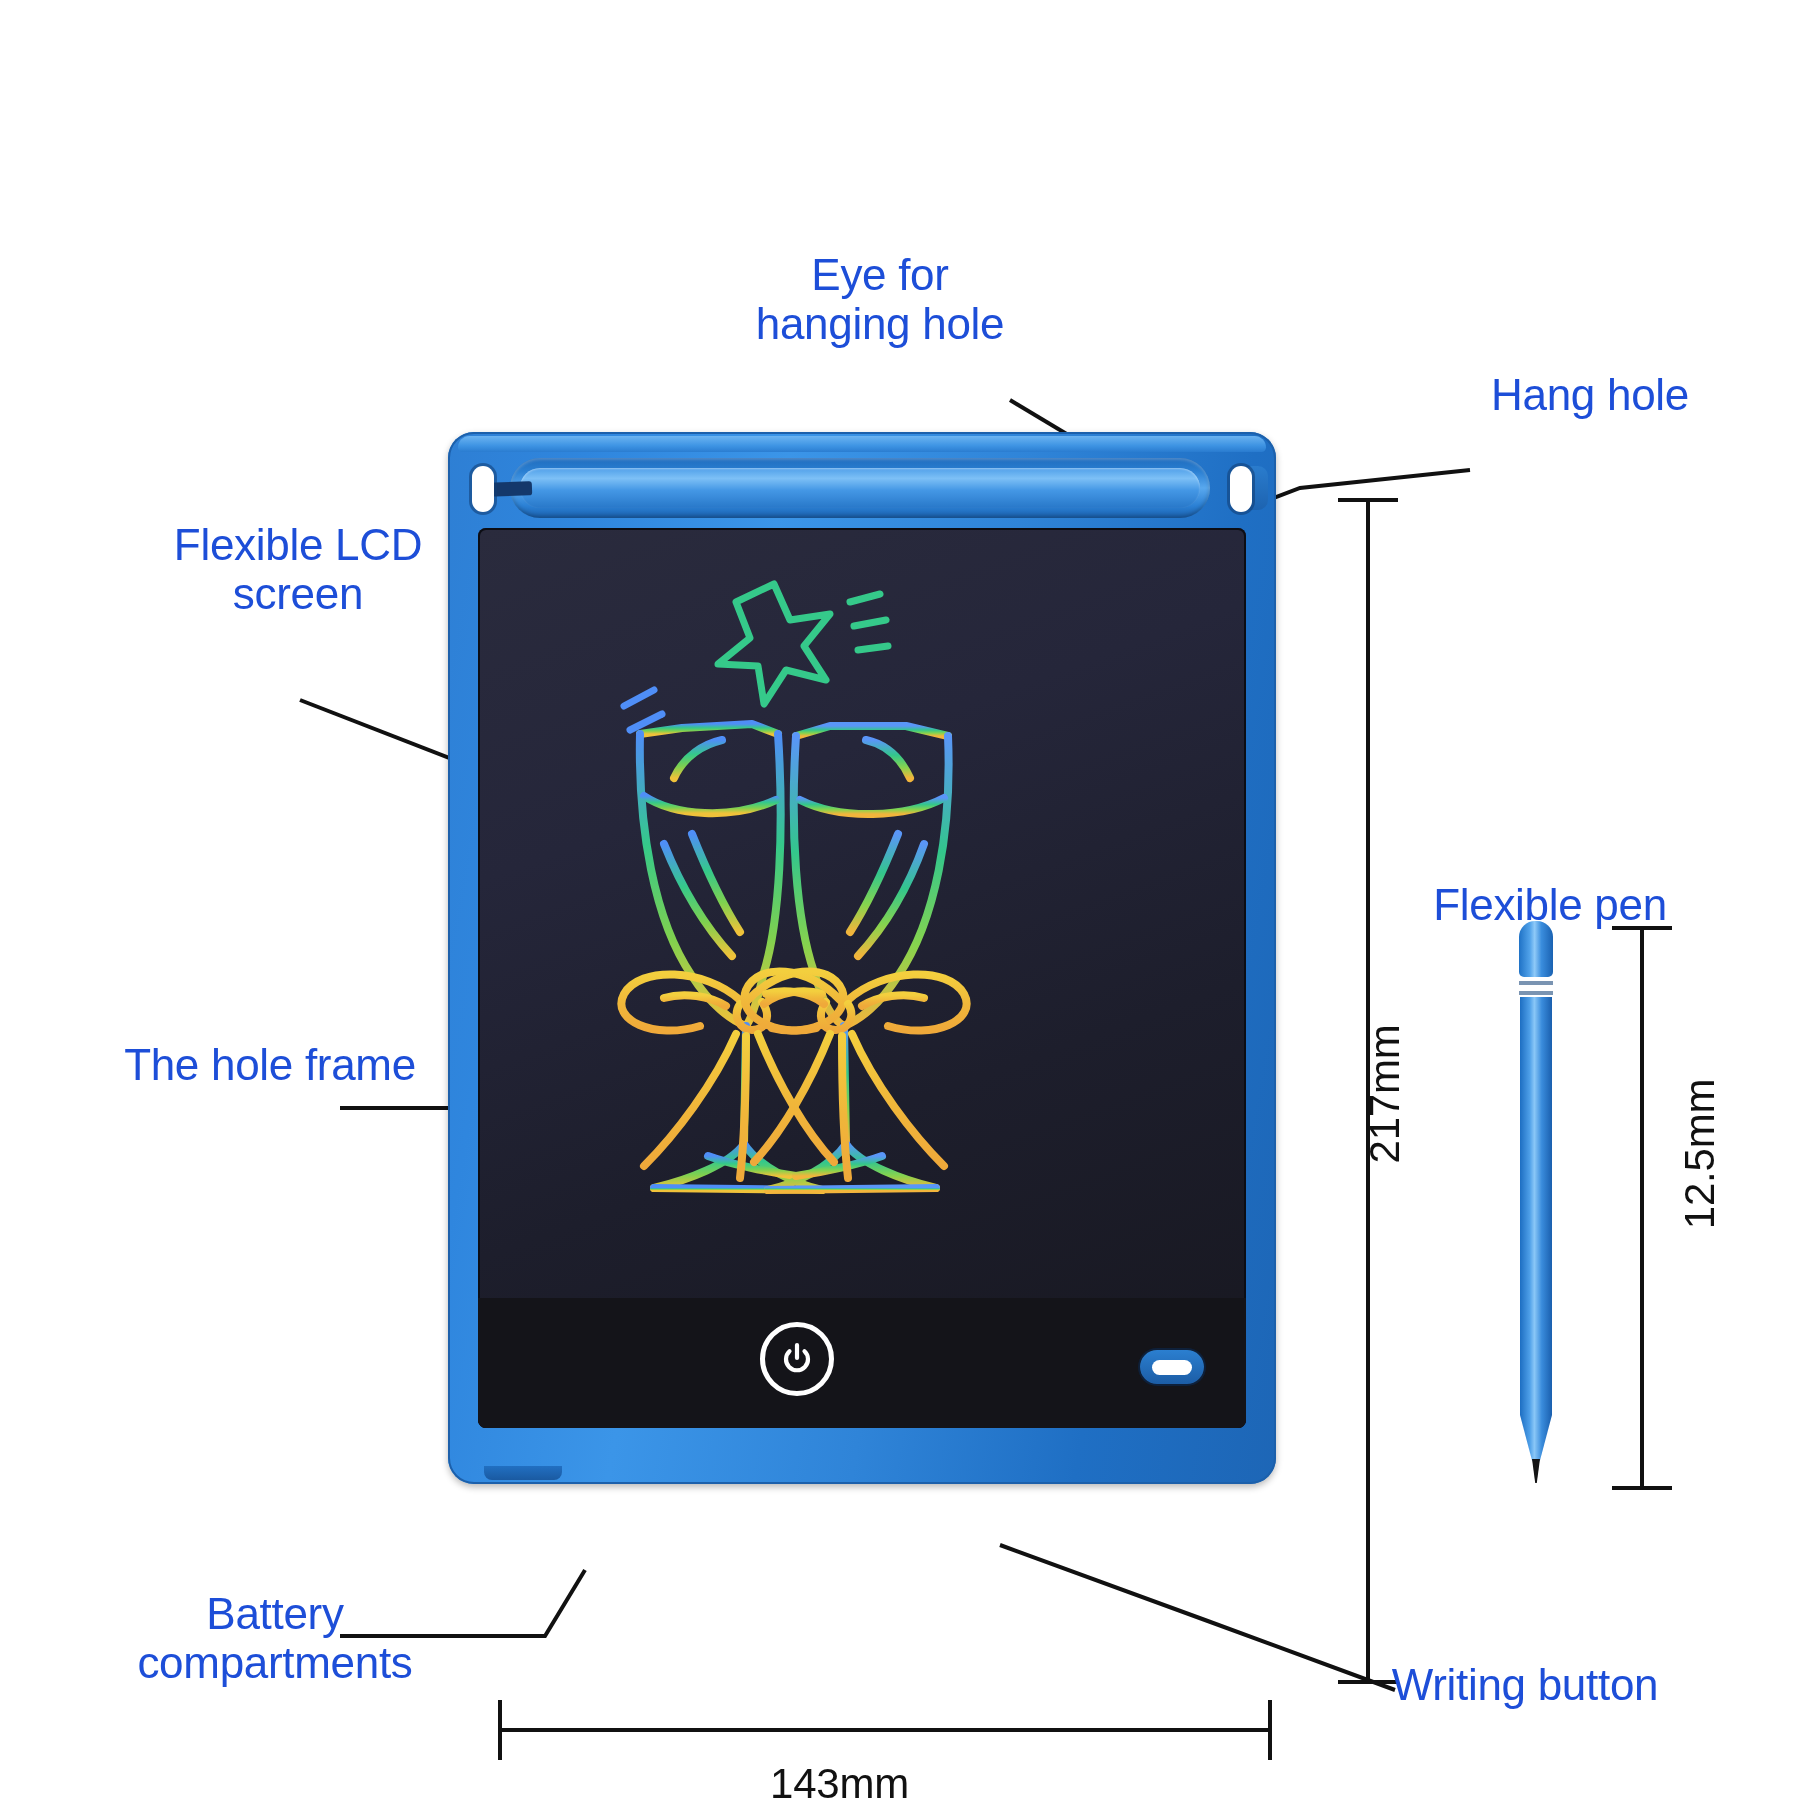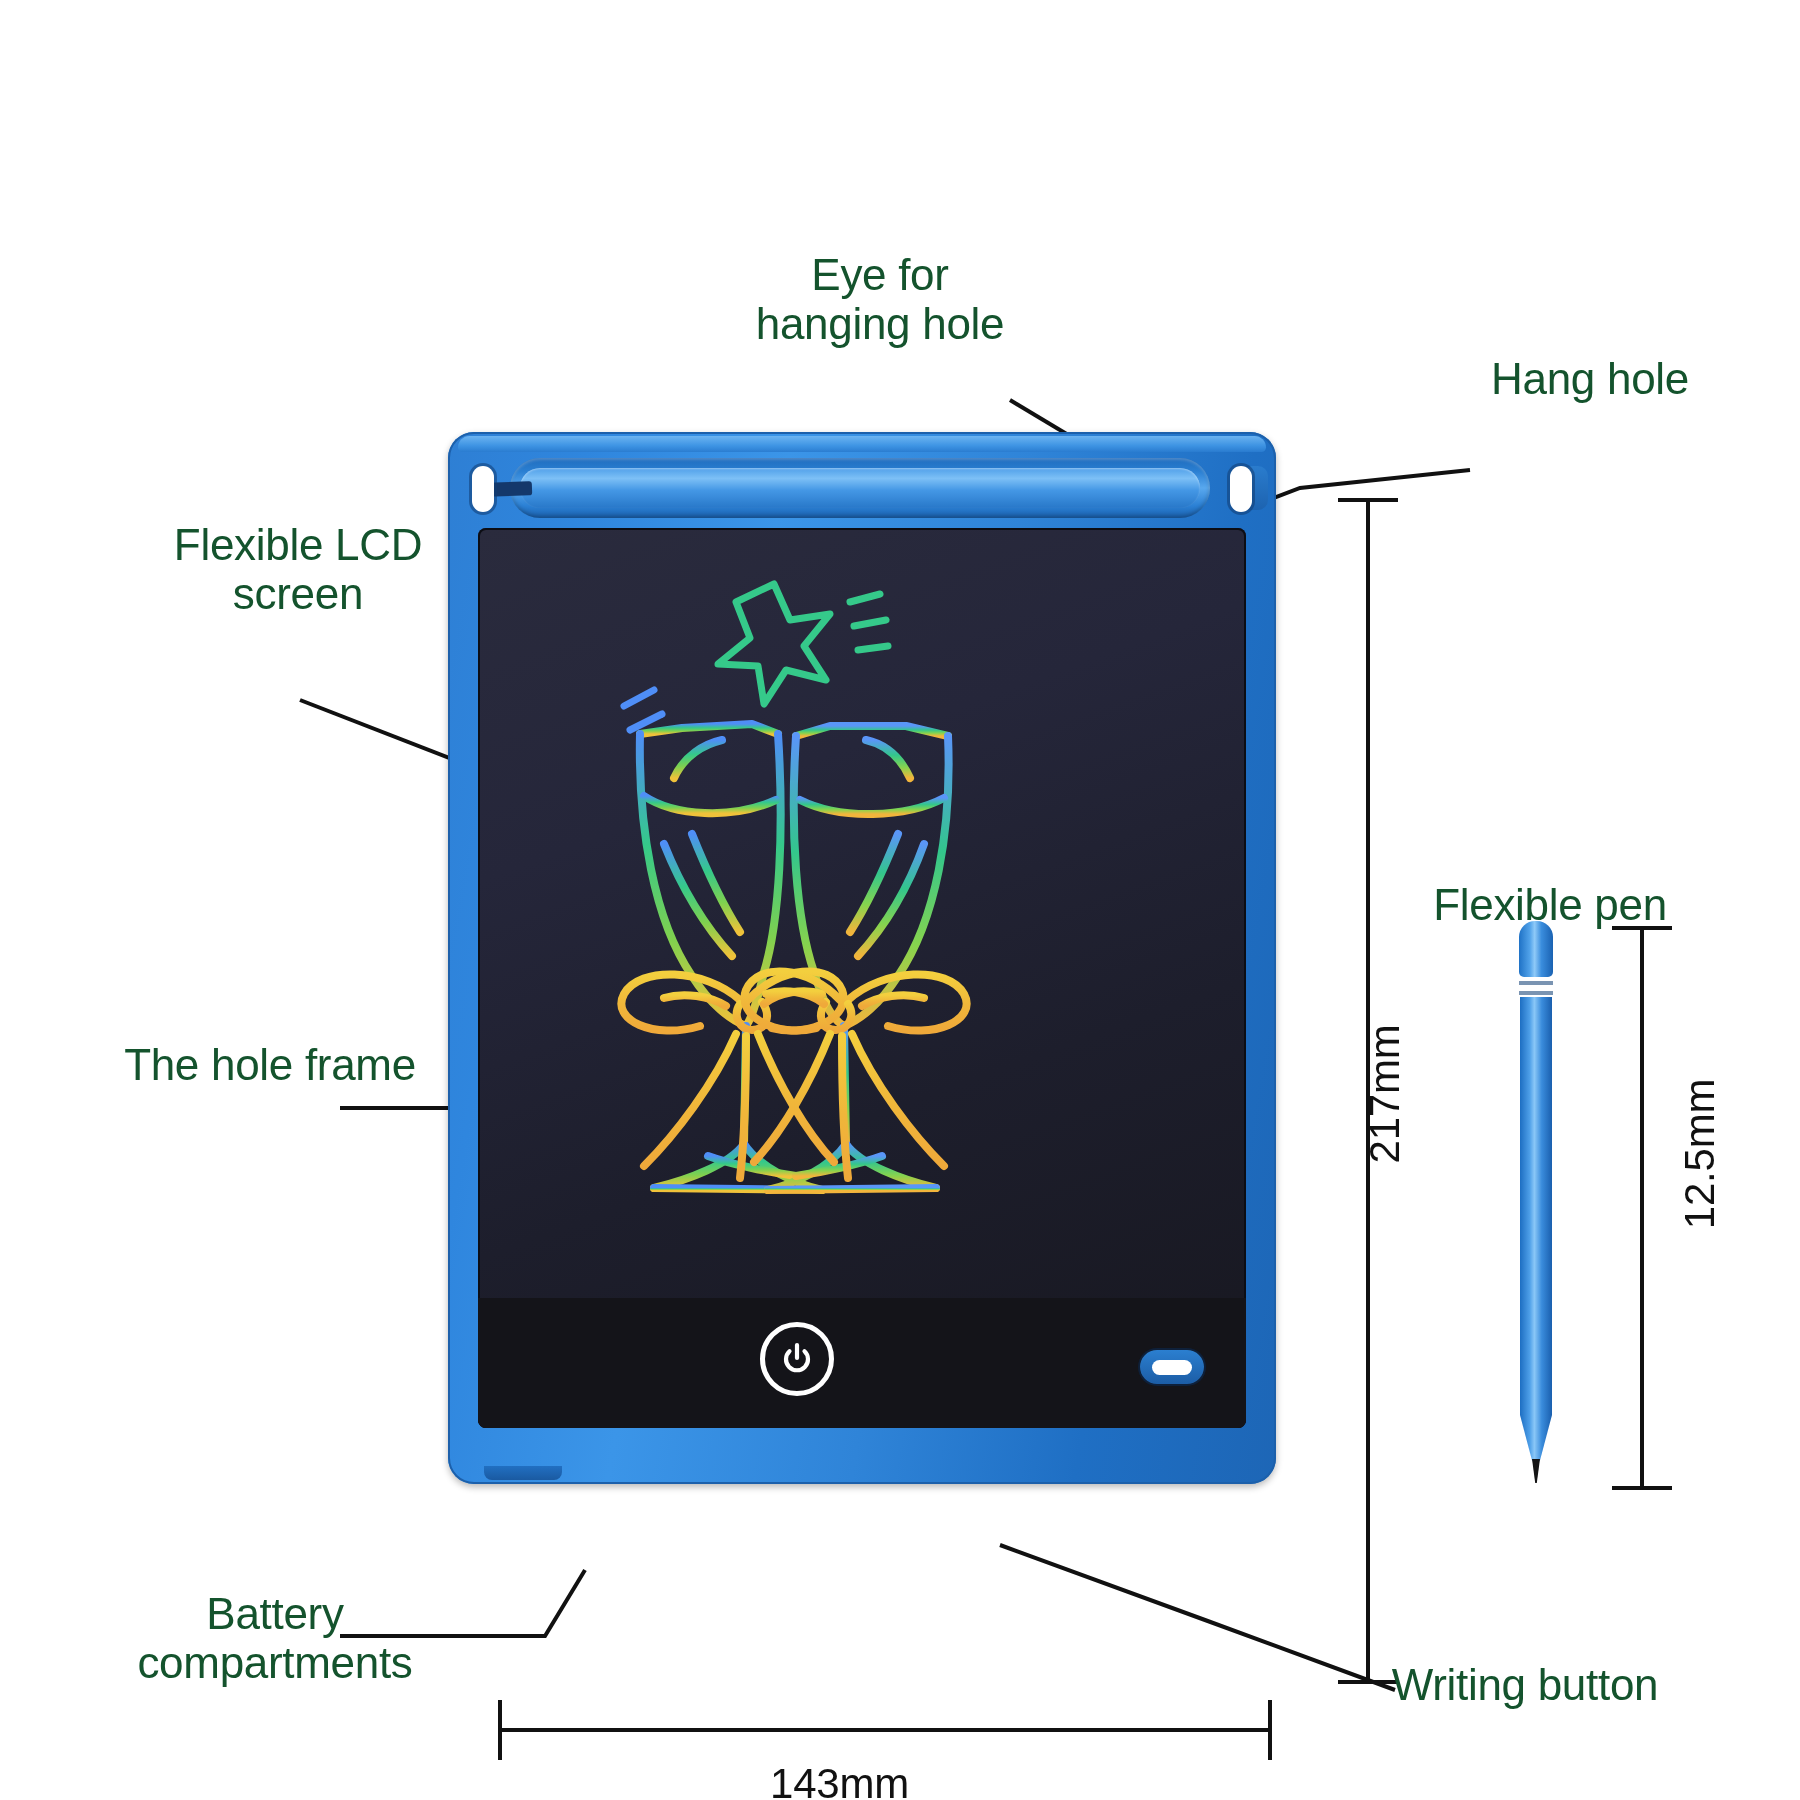--- a/index.html
+++ b/index.html
@@ -12,21 +12,21 @@
     width: 1800px;
     height: 1800px;
     background: #ffffff;
     font-family: "Liberation Sans", sans-serif;
     overflow: hidden;
   }
 
   
   .label {
     position: absolute;
-    color: #14532d;
+    color: #1d4ed8;
     font-size: 44px;
     line-height: 1.12;
     font-weight: 400;
     letter-spacing: -0.3px;
     white-space: pre-line;
     text-align: center;
   }
 
   .dim-text {
     position: absolute;
@@ -401,21 +401,21 @@
     <div class="pen-ring" id="pen-ring-1"></div>
     <div class="pen-ring" id="pen-ring-2"></div>
     <div id="pen-barrel"></div>
     <div id="pen-taper"></div>
     <div id="pen-nib"></div>
   </div>
 
   <div class="label" style="left:720px; top:250px; width:320px;">Eye for
 hanging hole</div>
 
-  <div class="label" style="left:1440px; top:354px; width:300px;">Hang hole</div>
+  <div class="label" style="left:1440px; top:370px; width:300px;">Hang hole</div>
 
   <div class="label" style="left:148px; top:520px; width:300px;">Flexible LCD
 screen</div>
 
   <div class="label" style="left:105px; top:1040px; width:330px;">The hole frame</div>
 
   <div class="label" style="left:110px; top:1545px; width:330px;margin-top:44px;">Battery
 compartments</div>
 
   <div class="label" style="left:1360px; top:1660px; width:330px;">Writing button</div>

